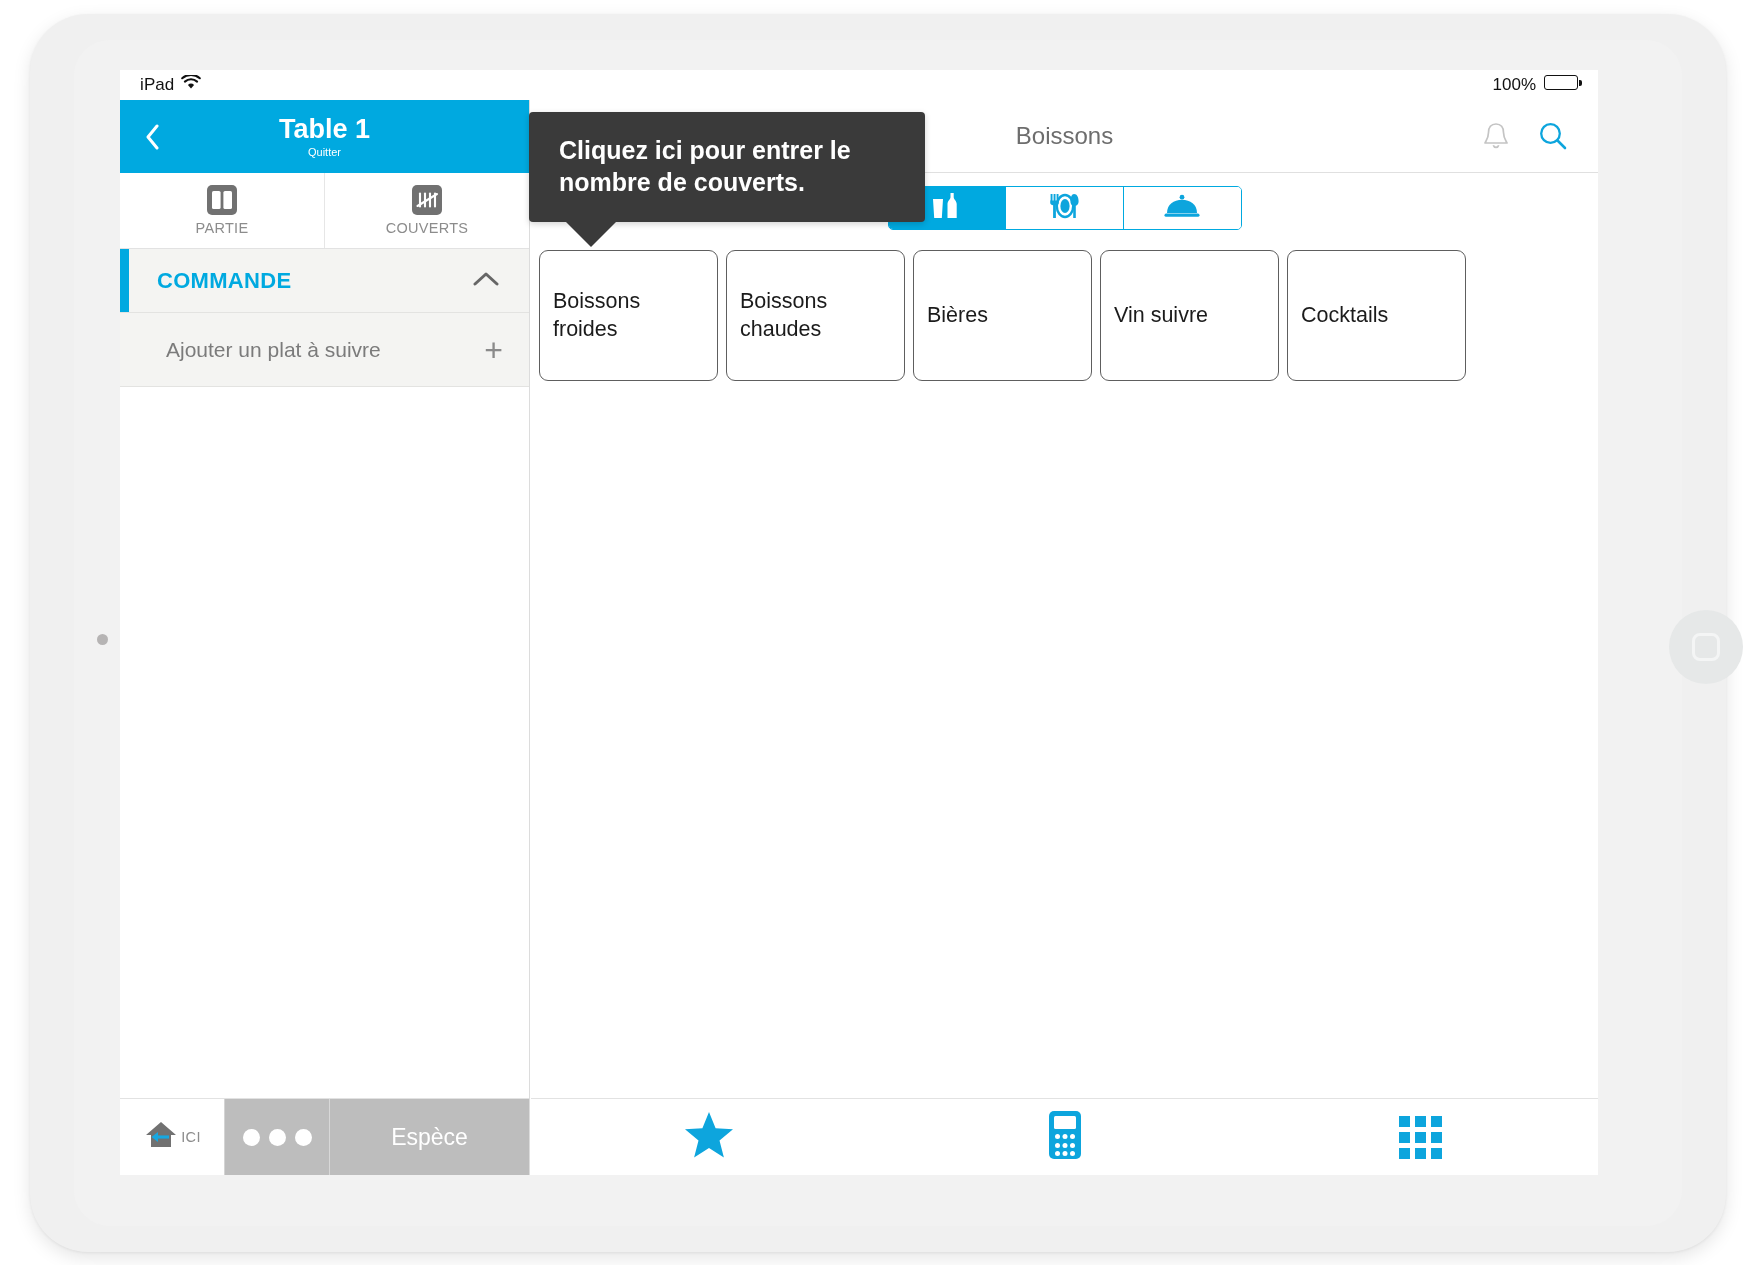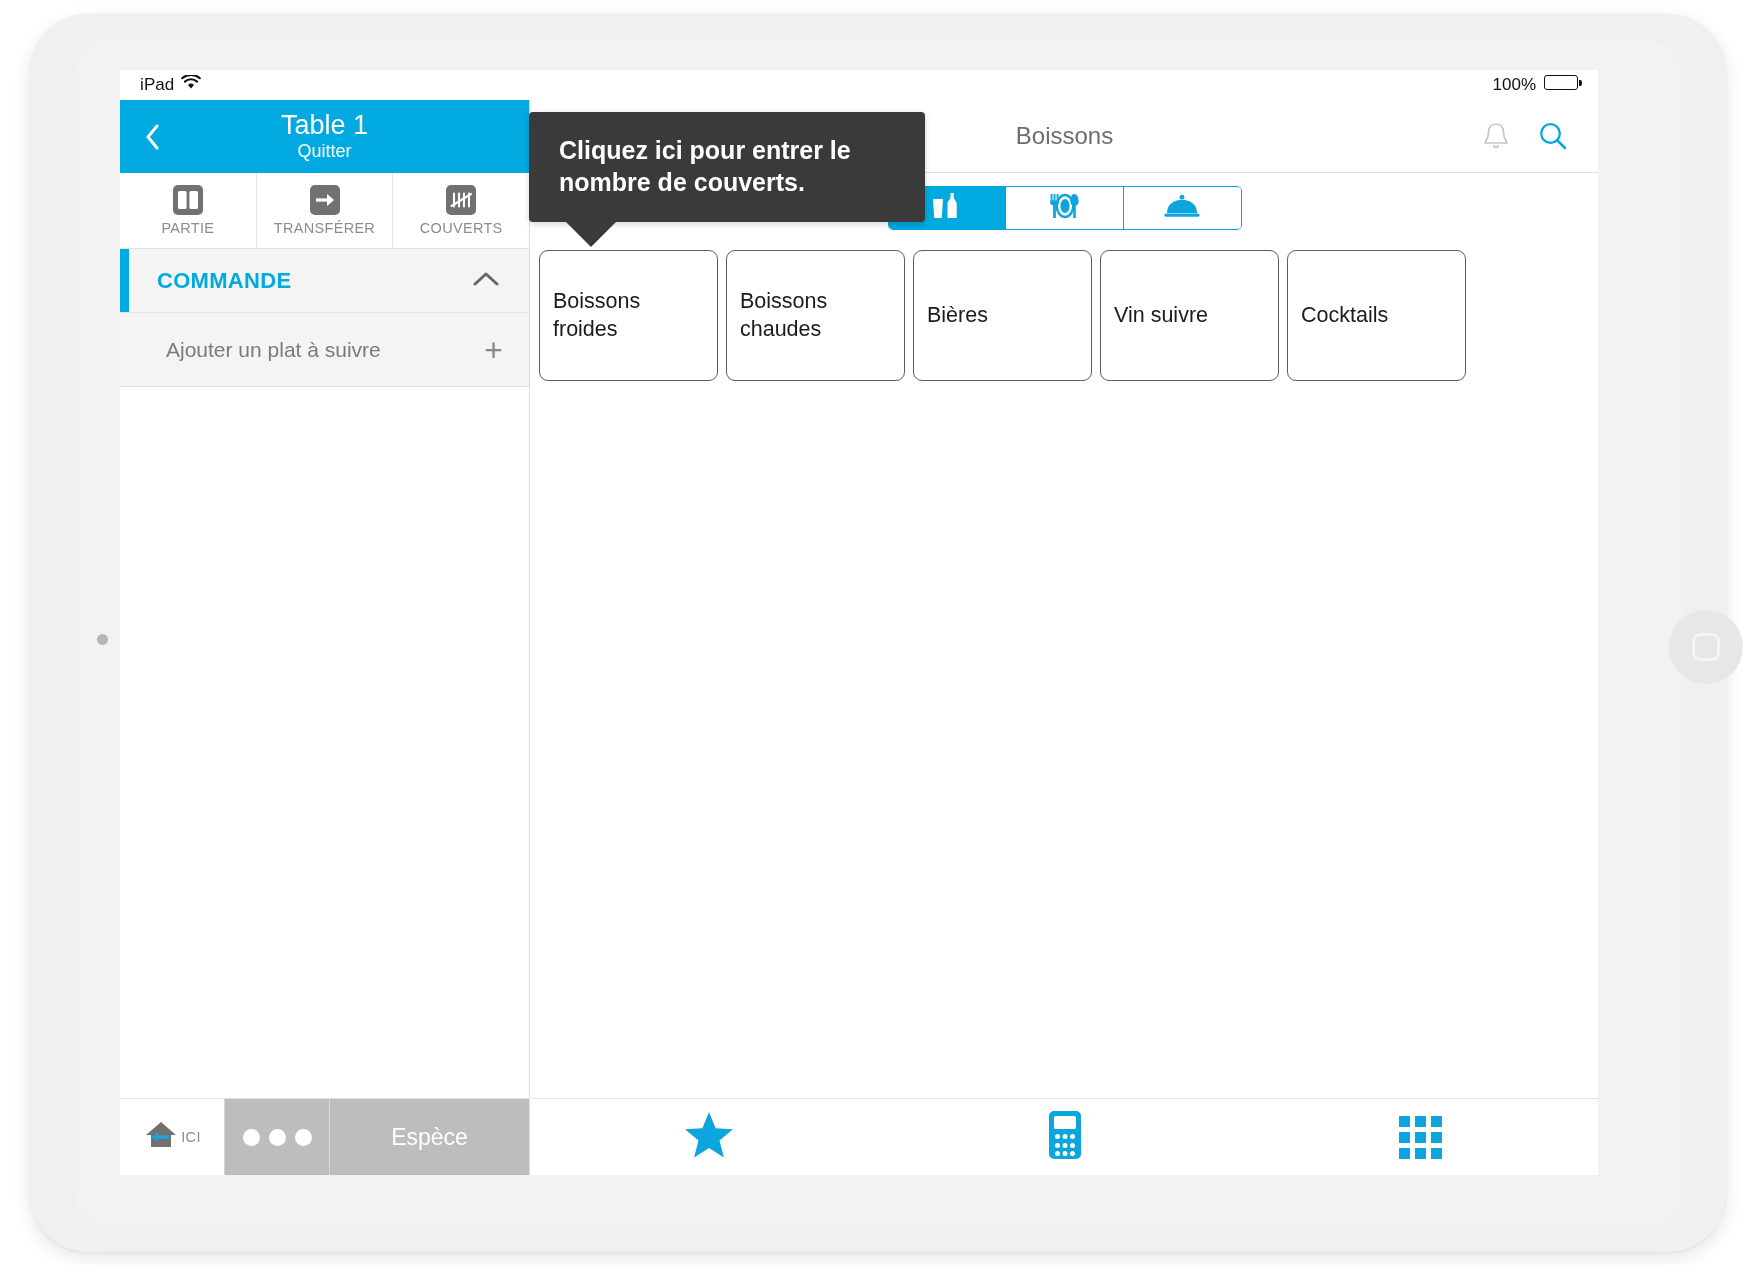--- a/index.html
+++ b/index.html
@@ -105,22 +105,22 @@
     display: flex; align-items: center; justify-content: center;
   }
   #back-chevron {
     position: absolute; left: 22px; top: 50%;
     transform: translateY(-50%);
     width: 22px; height: 26px;
     display: flex; align-items: center; justify-content: center;
     cursor: pointer;
   }
   #table-header-text { text-align: center; }
-  #table-title { font-size: 27px; color: #fff; font-weight: 400; line-height: 1.05; }
-  #table-subtitle { font-size: 18px; color: #fff; font-weight: 400; margin-top: 2px; }
+  #table-title { font-size: 27px; color: #fff; font-weight: 700; line-height: 1.05; }
+  #table-subtitle { font-size: 11px; color: #fff; font-weight: 400; margin-top: 2px; }
 
   #action-row {
     display: flex; height: 76px;
     background: #ffffff;
     border-bottom: 1px solid #e2e2e2;
   }
   .action-btn {
     flex: 1;
     display: flex; flex-direction: column;
     align-items: center; justify-content: center;
@@ -376,29 +376,20 @@
 
     <div id="action-row">
       <div class="action-btn">
         <span class="action-icon">
           <svg width="22" height="20" viewBox="0 0 22 20">
             <rect x="1" y="1" width="8.6" height="18" rx="1.6" fill="#fff"></rect>
             <rect x="12.4" y="1" width="8.6" height="18" rx="1.6" fill="#fff"></rect>
           </svg>
         </span>
         <span class="action-label">PARTIE</span>
-      </div>
-      <div class="action-btn">
-        <span class="action-icon">
-          <svg width="24" height="20" viewBox="0 0 24 20">
-            <path d="M3 10 H16" stroke="#fff" stroke-width="3.2" stroke-linecap="butt"></path>
-            <path d="M14 4 L21 10 L14 16 Z" fill="#fff"></path>
-          </svg>
-        </span>
-        <span class="action-label">TRANSFÉRER</span>
       </div>
       <div class="action-btn">
         <span class="action-icon">
           <svg width="24" height="20" viewBox="0 0 24 20">
             <g stroke="#fff" stroke-width="2.1" stroke-linecap="round">
               <path d="M5 3.5 V16.5"></path>
               <path d="M10 3.5 V16.5"></path>
               <path d="M15 3.5 V16.5"></path>
               <path d="M20 3.5 V16.5"></path>
               <path d="M2.5 16 L22 4"></path>

